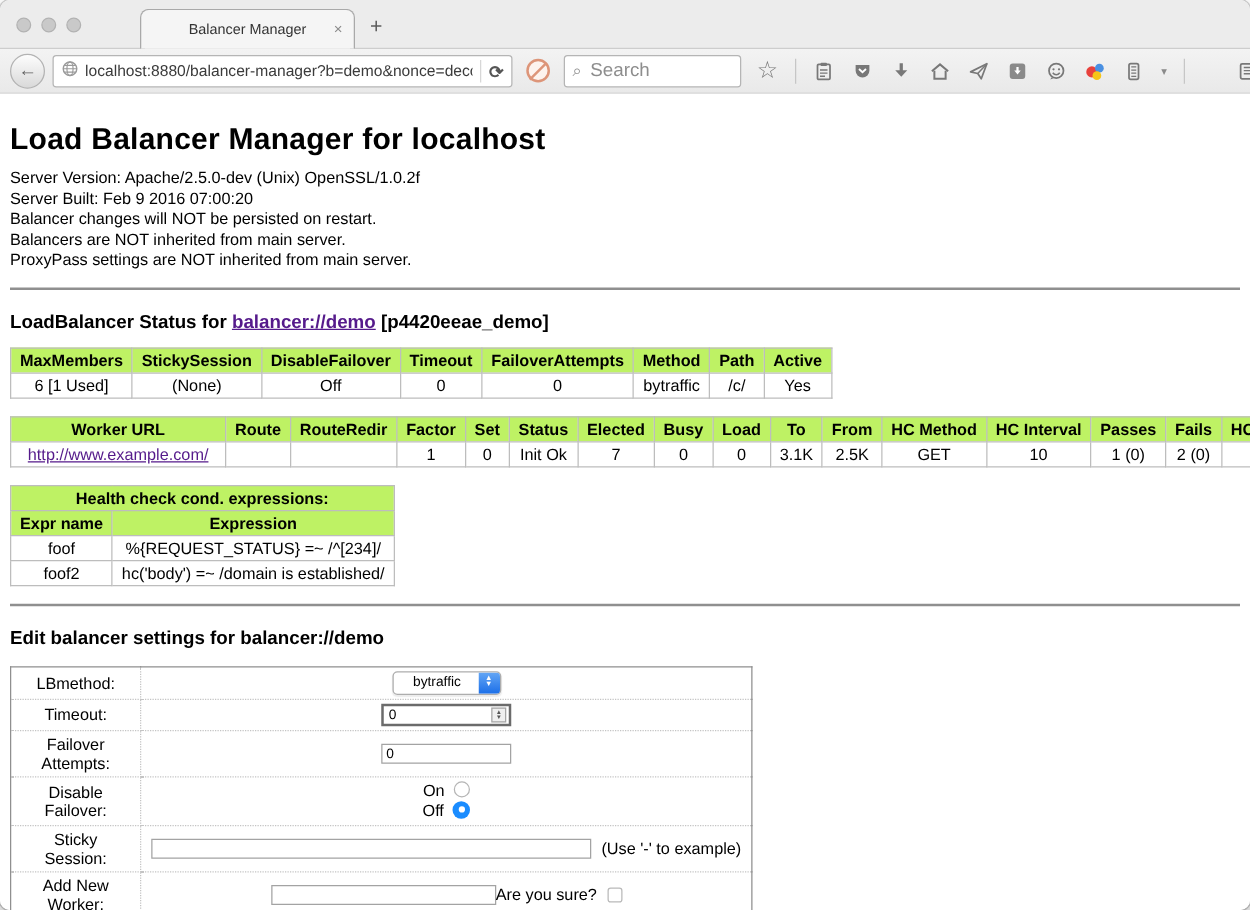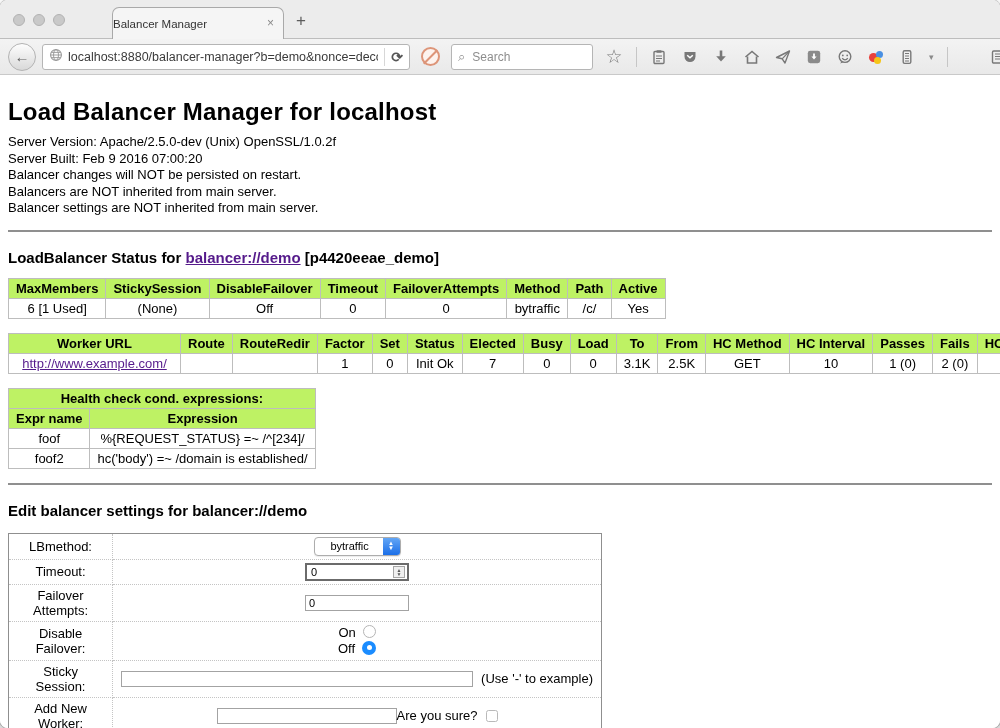--- a/index.html
+++ b/index.html
@@ -12,21 +12,21 @@
     box-shadow:0 0 0 1px rgba(0,0,0,.18), 0 12px 28px rgba(0,0,0,.35);
   }
 
   
   .tabbar{ height:38px; background:#ececec; position:relative; }
   .win-controls{ position:absolute; left:13px; top:14px; display:flex; gap:8px; }
   .win-dot{ width:12px; height:12px; border-radius:50%; background:#c9c9c9; border:1px solid #b2b2b2; }
   .tab{
     position:absolute; left:112px; top:7px; width:172px; height:32px;
     background:#f5f5f5; border:1px solid #a9a9a9; border-bottom:none;
-    border-radius:7px 7px 0 0; display:flex; align-items:center; 
+    border-radius:7px 7px 0 0; display:flex; align-items:center; justify-content:center;
   }
   .tab-title{ font-size:11.5px; color:#333; }
   .tab-close{ position:absolute; right:9px; top:9px; font-size:12px; color:#8a8a8a; line-height:12px; cursor:default; }
   .newtab{ position:absolute; left:296px; top:12px; font-size:17px; color:#5c5c5c; line-height:17px; }
 
   
   .navbar{
     height:37px; display:flex; align-items:center; padding:0 8px;
     background:linear-gradient(#f3f3f3,#e9e9e9);
     border-top:1px solid #bdbdbd; border-bottom:1px solid #c9c9c9;
@@ -47,21 +47,21 @@
   .blocked{
     width:19px; height:19px; border-radius:50%; border:2px solid #dd9579; margin:0 11px; position:relative; flex:0 0 auto;
     background:#fdf3ee;
   }
   .blocked::before{ content:""; position:absolute; left:-2px; top:6.5px; width:19px; height:2px; background:#dd9579; transform:rotate(-45deg); }
   .search-field{
     display:flex; align-items:center; width:142px; height:26px; background:#fff;
     border:1px solid #b5b5b5; border-radius:3px; padding:0 6px; flex:0 0 auto;
   }
   .mag{ font-size:13px; color:#8c8c8c; margin-right:5px; }
-  .search-input{ border:none; outline:none; width:100%; font-size:12px; color:#be185d; font-family:"Liberation Sans",sans-serif; background:transparent; }
+  .search-input{ border:none; outline:none; width:100%; font-size:15px; color:#be185d; font-family:"Liberation Sans",sans-serif; background:transparent; }
   .search-input::placeholder{ color:#8d8d8d; }
 
   .tb-icons{ display:flex; align-items:center; margin-left:12px; gap:13px; flex:1 1 auto; }
   .tb-sep{ width:1px; height:20px; background:#c6c6c6; }
   .ticon{ width:18px; height:18px; display:flex; align-items:center; justify-content:center; color:#787878; font-size:16px; }
   .ticon svg{ display:block; }
   .star{ font-size:19px; line-height:18px; }
   .dots{ position:relative; width:18px; height:18px; }
   .dots i{ position:absolute; border-radius:50%; }
   .dots .d1{ width:9px; height:9px; background:#e8413c; left:2px; top:5px; }
@@ -238,21 +238,21 @@
     </div>
   </div>
 
   <div class="content">
     <h1 class="page-title">Load Balancer Manager for localhost</h1>
 
     <div class="info-line">Server Version: Apache/2.5.0-dev (Unix) OpenSSL/1.0.2f</div>
     <div class="info-line">Server Built: Feb 9 2016 07:00:20</div>
     <div class="info-line">Balancer changes will NOT be persisted on restart.</div>
     <div class="info-line">Balancers are NOT inherited from main server.</div>
-    <div class="info-line">Balancer settings are NOT inherited from main server.</div>
+    <div class="info-line">ProxyPass settings are NOT inherited from main server.</div>
 
     <hr class="rule">
 
     <div class="sec-head">
       <span>LoadBalancer Status for </span><a href="#">balancer://demo</a><span> [p4420eeae_demo]</span>
     </div>
 
     <table class="data">
       <tbody>
           <tr>

